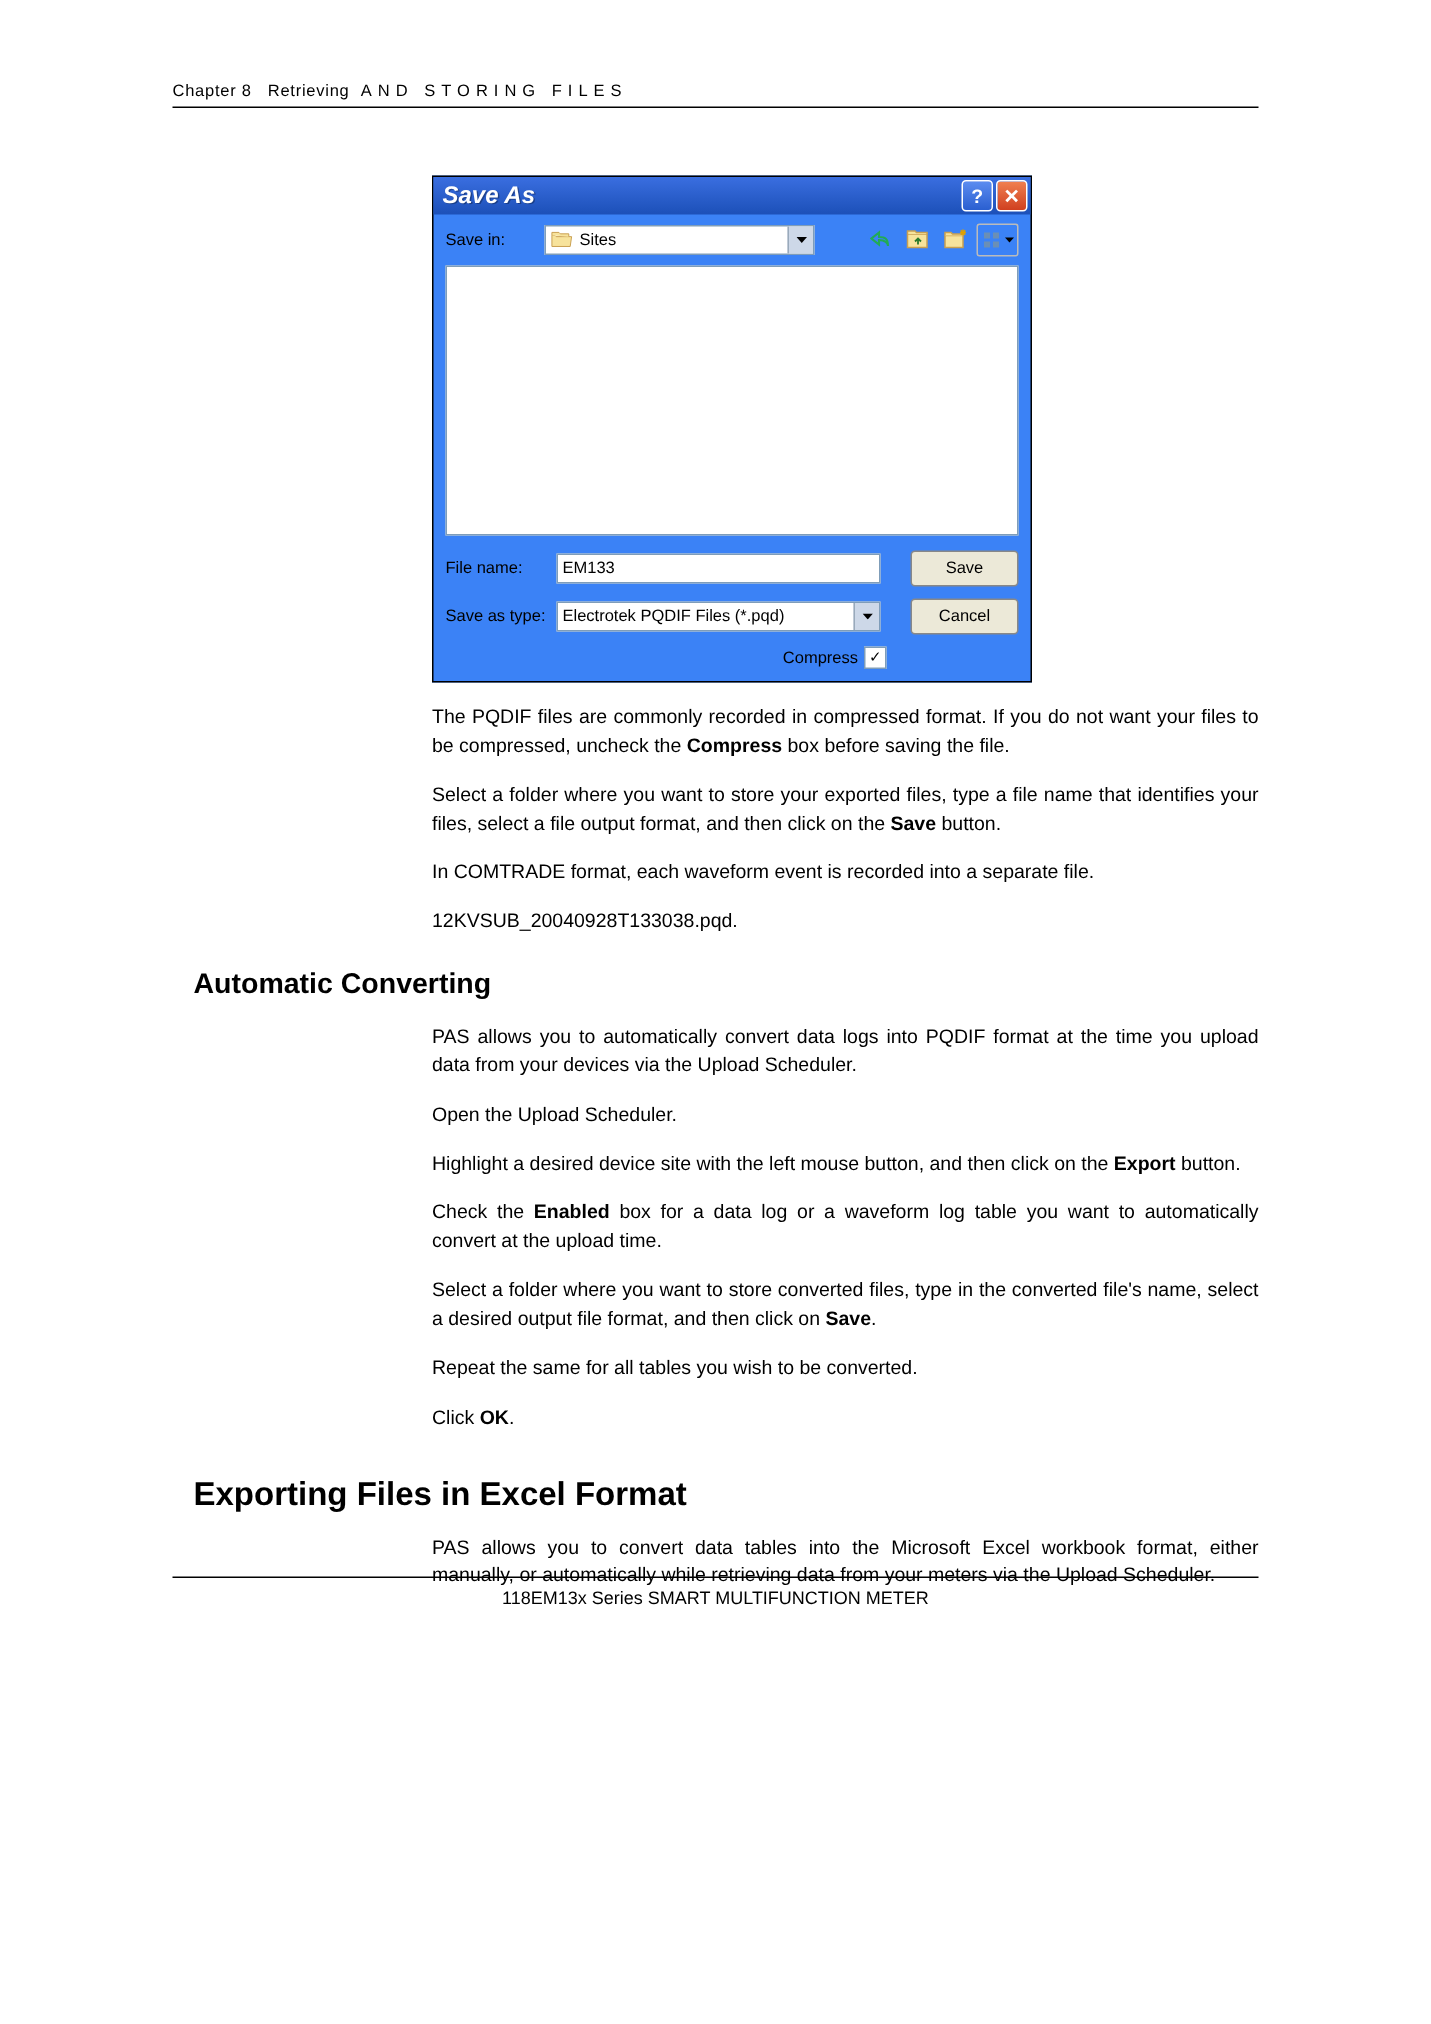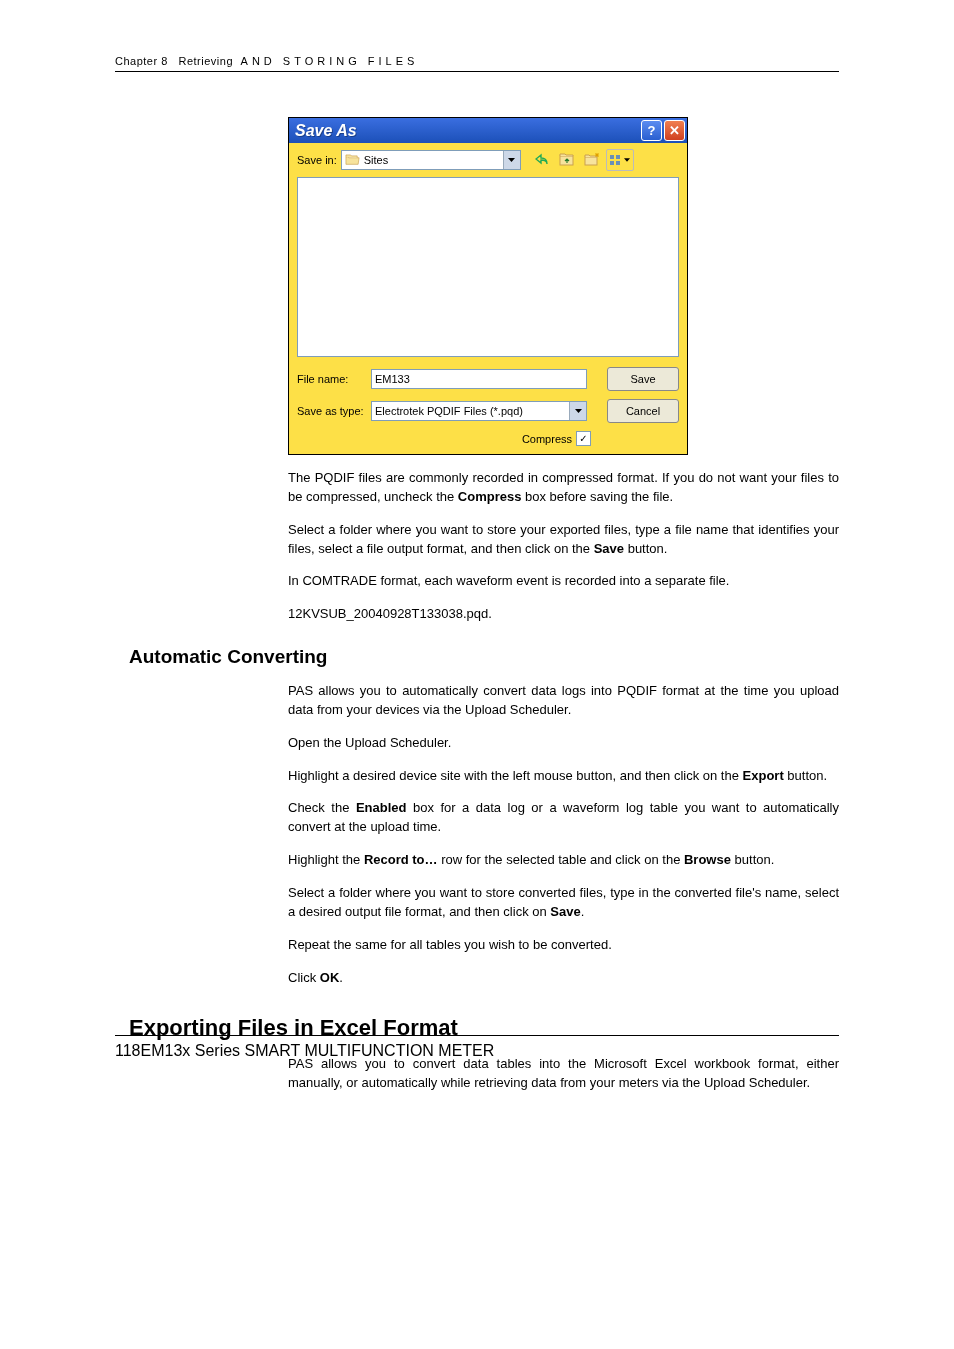--- a/index.html
+++ b/index.html
@@ -21,34 +21,34 @@
     font-size: 11px;
     letter-spacing: 0.5px;
     color: #000;
     padding-bottom: 4px;
     border-bottom: 1px solid #000;
     margin-bottom: 45px;
   }
   .header-line .spaced { letter-spacing: 4px; margin-left:4px;}
   .footer {
     position: absolute;
-    bottom: 60px;
+    bottom: 48px;
     left: 115px;
     right: 115px;
-    font-size: 16px;
+    font-size: 12px;
     border-top: 1px solid #000;
     padding-top: 6px;
     display:flex;
-    justify-content: flex-start;
+    justify-content: center;
   }
   .dialog {
     width: 398px;
     margin-left: 173px;
     border: 1px solid #000;
-    background: #fde047;
+    background: #3b82f6;
     font-family: Tahoma, sans-serif;
     font-size: 11px;
   }
   .titlebar {
     background: linear-gradient(to bottom, #3a6ee0, #1c50b8);
     color: #fff;
     height: 25px;
     display: flex;
     align-items: center;
     padding: 0 2px 0 6px;
@@ -71,20 +71,21 @@
     font-size: 13px;
     color:#fff;
   }
   .tb-help { background: linear-gradient(to bottom,#5b8cf0,#2a5fd0); }
   .tb-close { background: linear-gradient(to bottom,#f08050,#d04020); }
   .toolbar-row {
     display:flex;
     align-items:center;
     padding: 6px 8px 4px 8px;
     gap:4px;
+    justify-content:space-between;
   }
   .label { white-space:nowrap; }
   .savein-select {
     flex:1;
     height:20px;
     background:#fff;
     border:1px solid #7f9db9;
     display:flex;
     align-items:center;
     padding:0 0 0 3px;
@@ -286,23 +287,20 @@
 
   <p class="body-text">PAS allows you to automatically convert data logs into PQDIF format at the time you upload data from your devices via the Upload Scheduler.</p>
   <p class="body-text" style="text-align:left;">Open the Upload Scheduler.</p>
   <p class="body-text">
     <span>Highlight a desired device site with the left mouse button, and then click on the </span><b>Export</b><span> button.</span>
   </p>
   <p class="body-text">
     <span>Check the </span><b>Enabled</b><span> box for a data log or a waveform log table you want to automatically convert at the upload time.</span>
   </p>
   <p class="body-text">
-    <span>Highlight the </span><b>Record to…</b><span> row for the selected table and click on the </span><b>Browse</b><span> button.</span>
-  </p>
-  <p class="body-text">
     <span>Select a folder where you want to store converted files, type in the converted file's name, select a desired output file format, and then click on </span><b>Save</b><span>.</span>
   </p>
   <p class="body-text" style="text-align:left;">Repeat the same for all tables you wish to be converted.</p>
   <p class="body-text" style="text-align:left;">
     <span>Click </span><b>OK</b><span>.</span>
   </p>
 
   <h2 class="section">Exporting Files in Excel Format</h2>
 
   <p class="body-text">PAS allows you to convert data tables into the Microsoft Excel workbook format, either manually, or automatically while retrieving data from your meters via the Upload Scheduler.</p>

